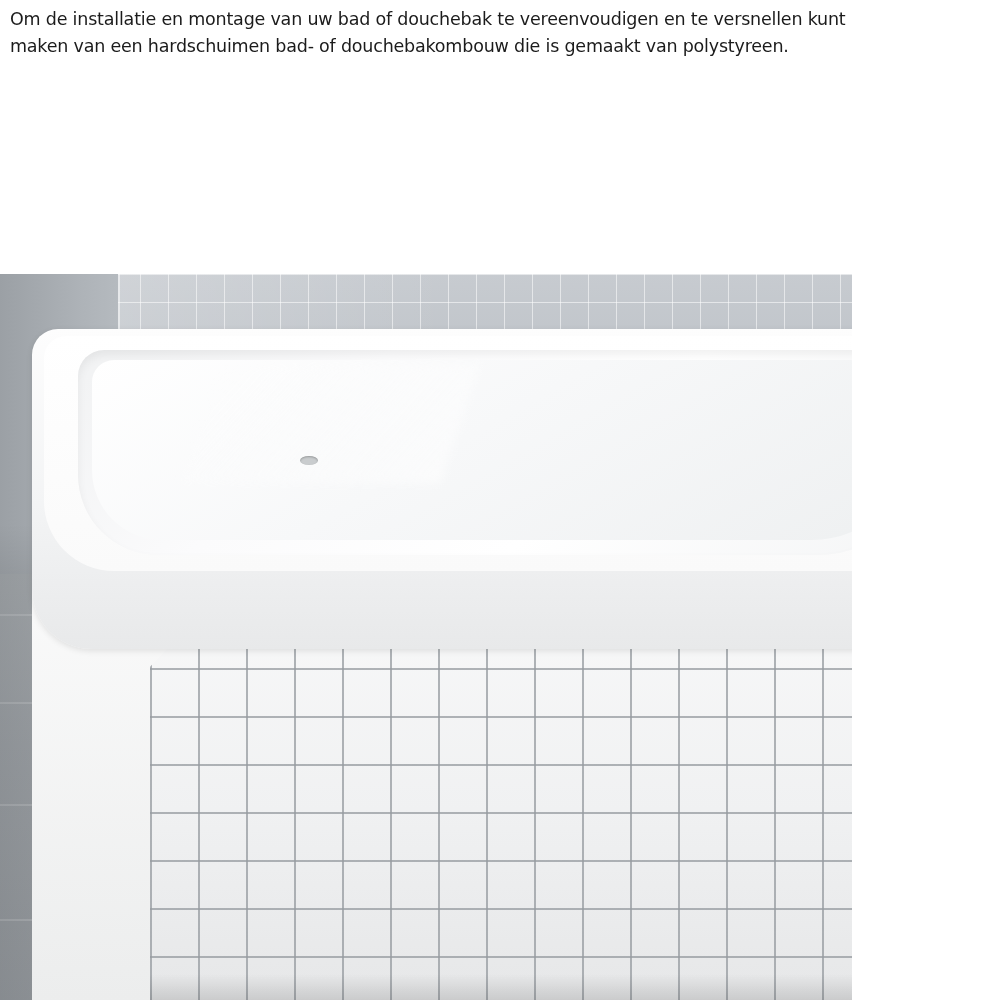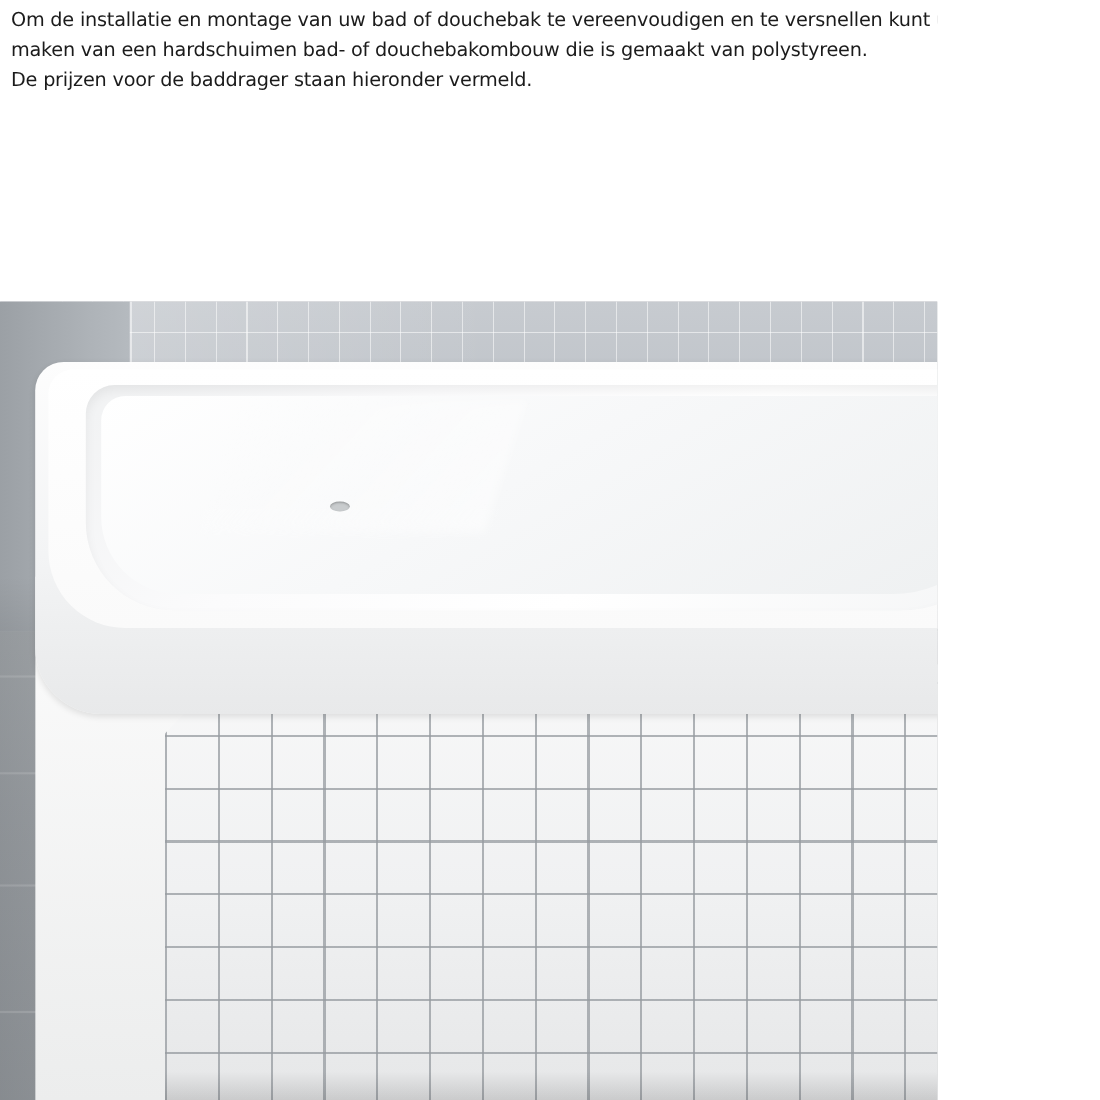--- a/index.html
+++ b/index.html
@@ -247,21 +247,20 @@
     clip-path: polygon(0% 30%, 6% 20%, 14% 13%, 25% 8%, 38% 5%, 55% 3%, 72% 2%, 100% 2%, 100% 100%, 0% 100%);
   }
 </style>
 </head>
 <body>
 
 <div class="page">
 
   <div class="text-block">
     <p>Om de installatie en montage van uw bad of douchebak te vereenvoudigen en te versnellen kunt u gebruik maken van een hardschuimen bad- of douchebakombouw die is gemaakt van polystyreen.</p>
-    <p>De prijzen voor de baddrager staan hieronder vermeld.</p>
   </div>
 
   <div class="photo">
 
     <div class="wall"></div>
     <div class="wall-left-panel"></div>
     <div class="wall-seam"></div>
     <div class="wall-shadow"></div>
 
     <div class="floor">

